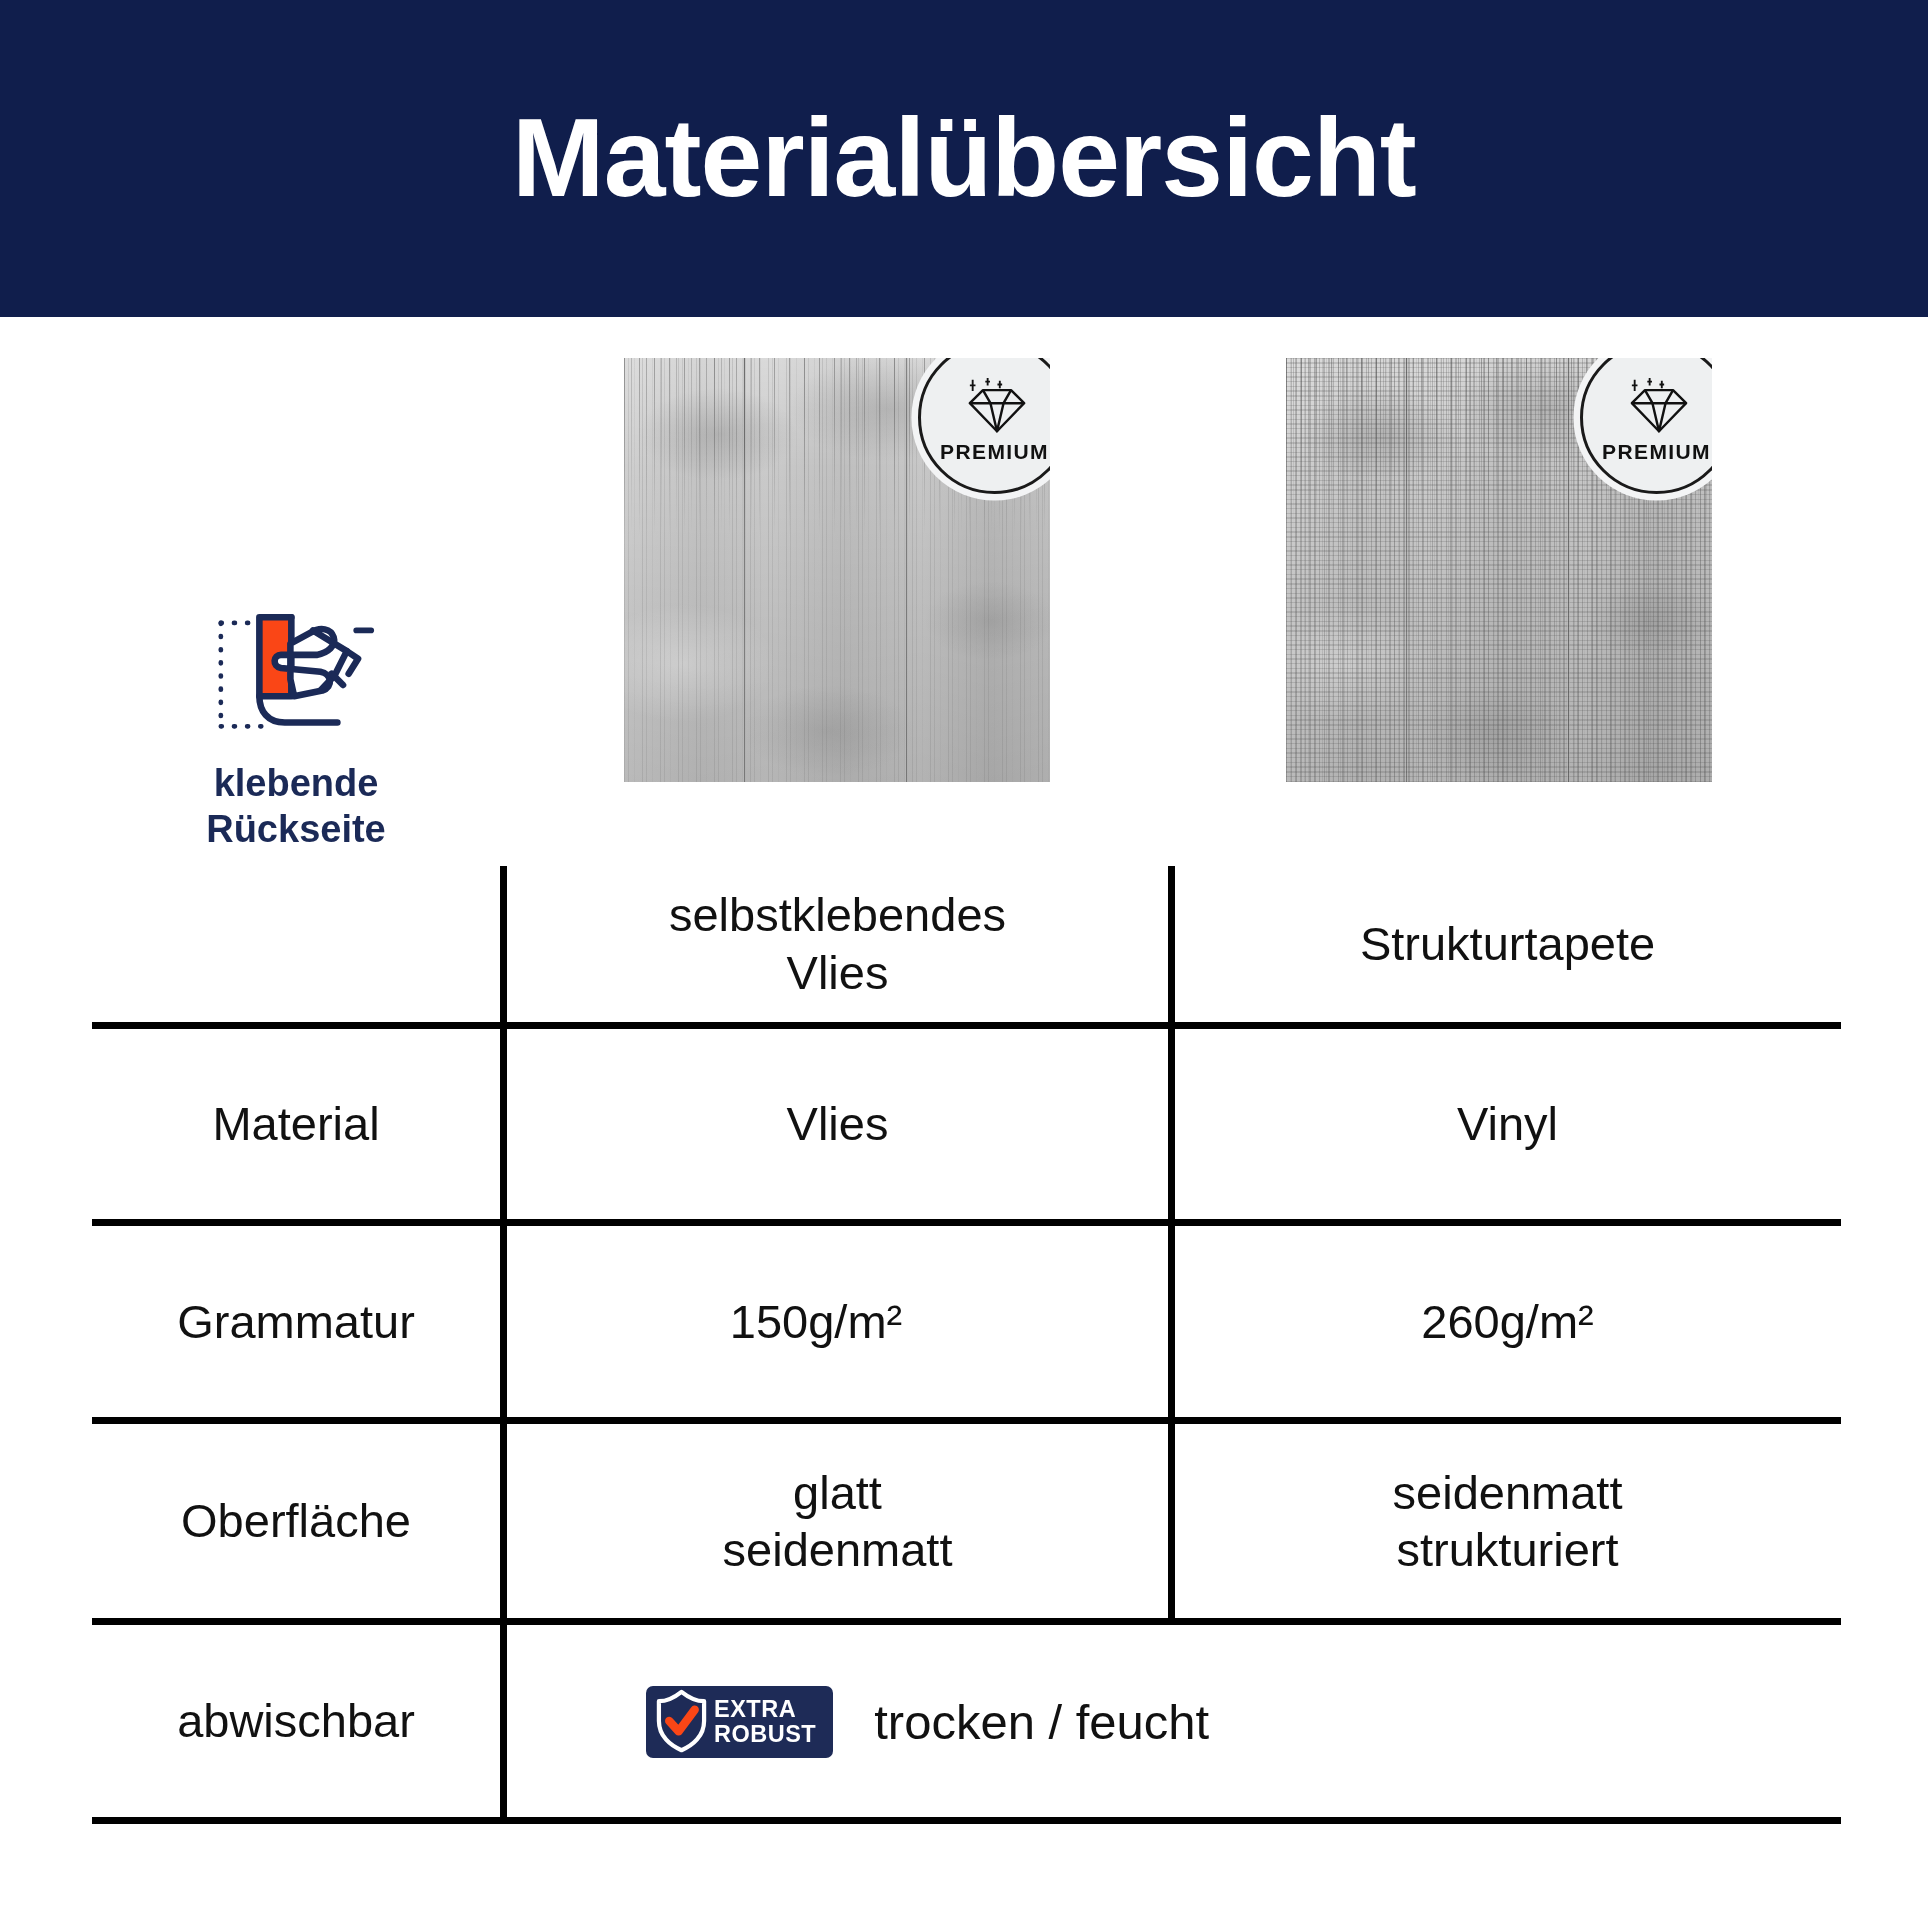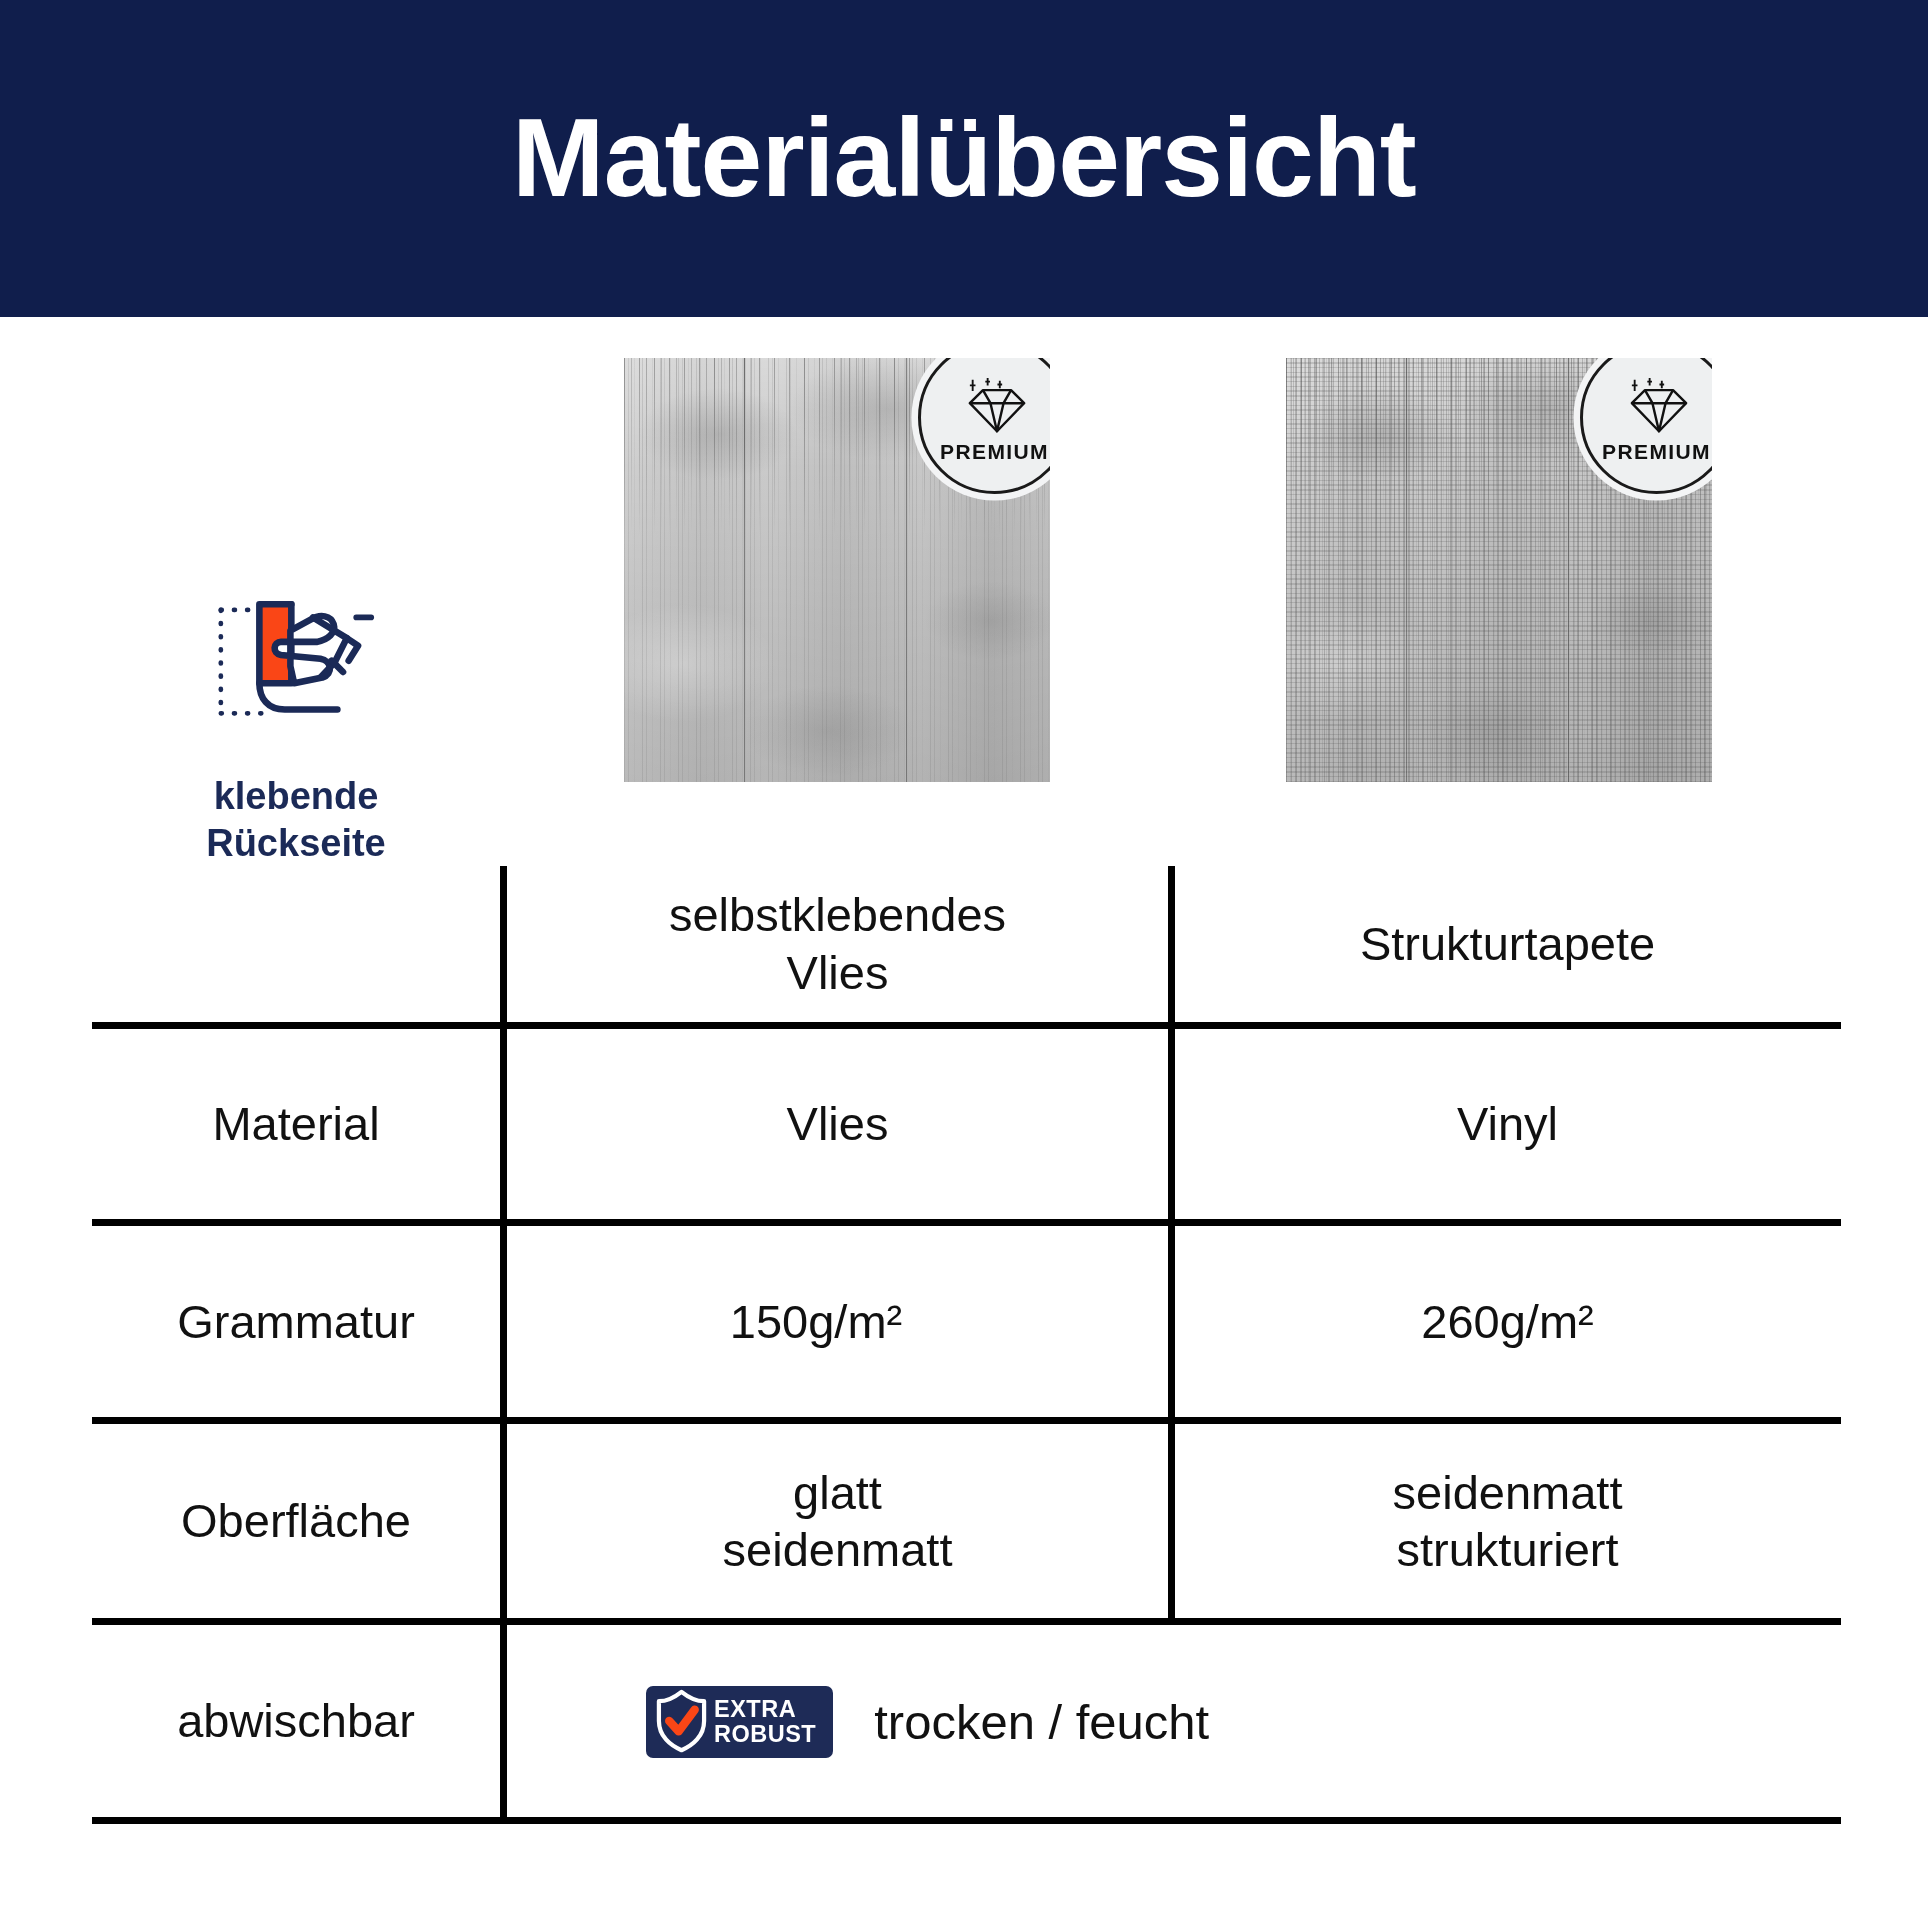--- a/index.html
+++ b/index.html
@@ -96,21 +96,21 @@
   .cell{
     position:absolute;
     display:flex;align-items:center;justify-content:center;
     text-align:center;color:#111;font-size:47px;line-height:1.22;
     box-sizing:border-box;
   }
   .cell.label{font-size:47px;}
   
   .stickyback{
     position:absolute;left:92px;top:593px;width:408px;height:273px;
-    display:flex;flex-direction:column;align-items:center;justify-content:space-between;
+    display:flex;flex-direction:column;align-items:center;justify-content:center;
   }
   .sb-caption{
     color:#1b2a57;font-weight:bold;font-size:38px;line-height:1.22;text-align:center;margin-top:9.4px;
   }
   
   .robust-badge{
     display:inline-flex;align-items:center;
     background:#1e2b57;border-radius:7px;
     padding:7.5px 17px 7.5px 9.4px;height:72px;box-sizing:border-box;
   }

